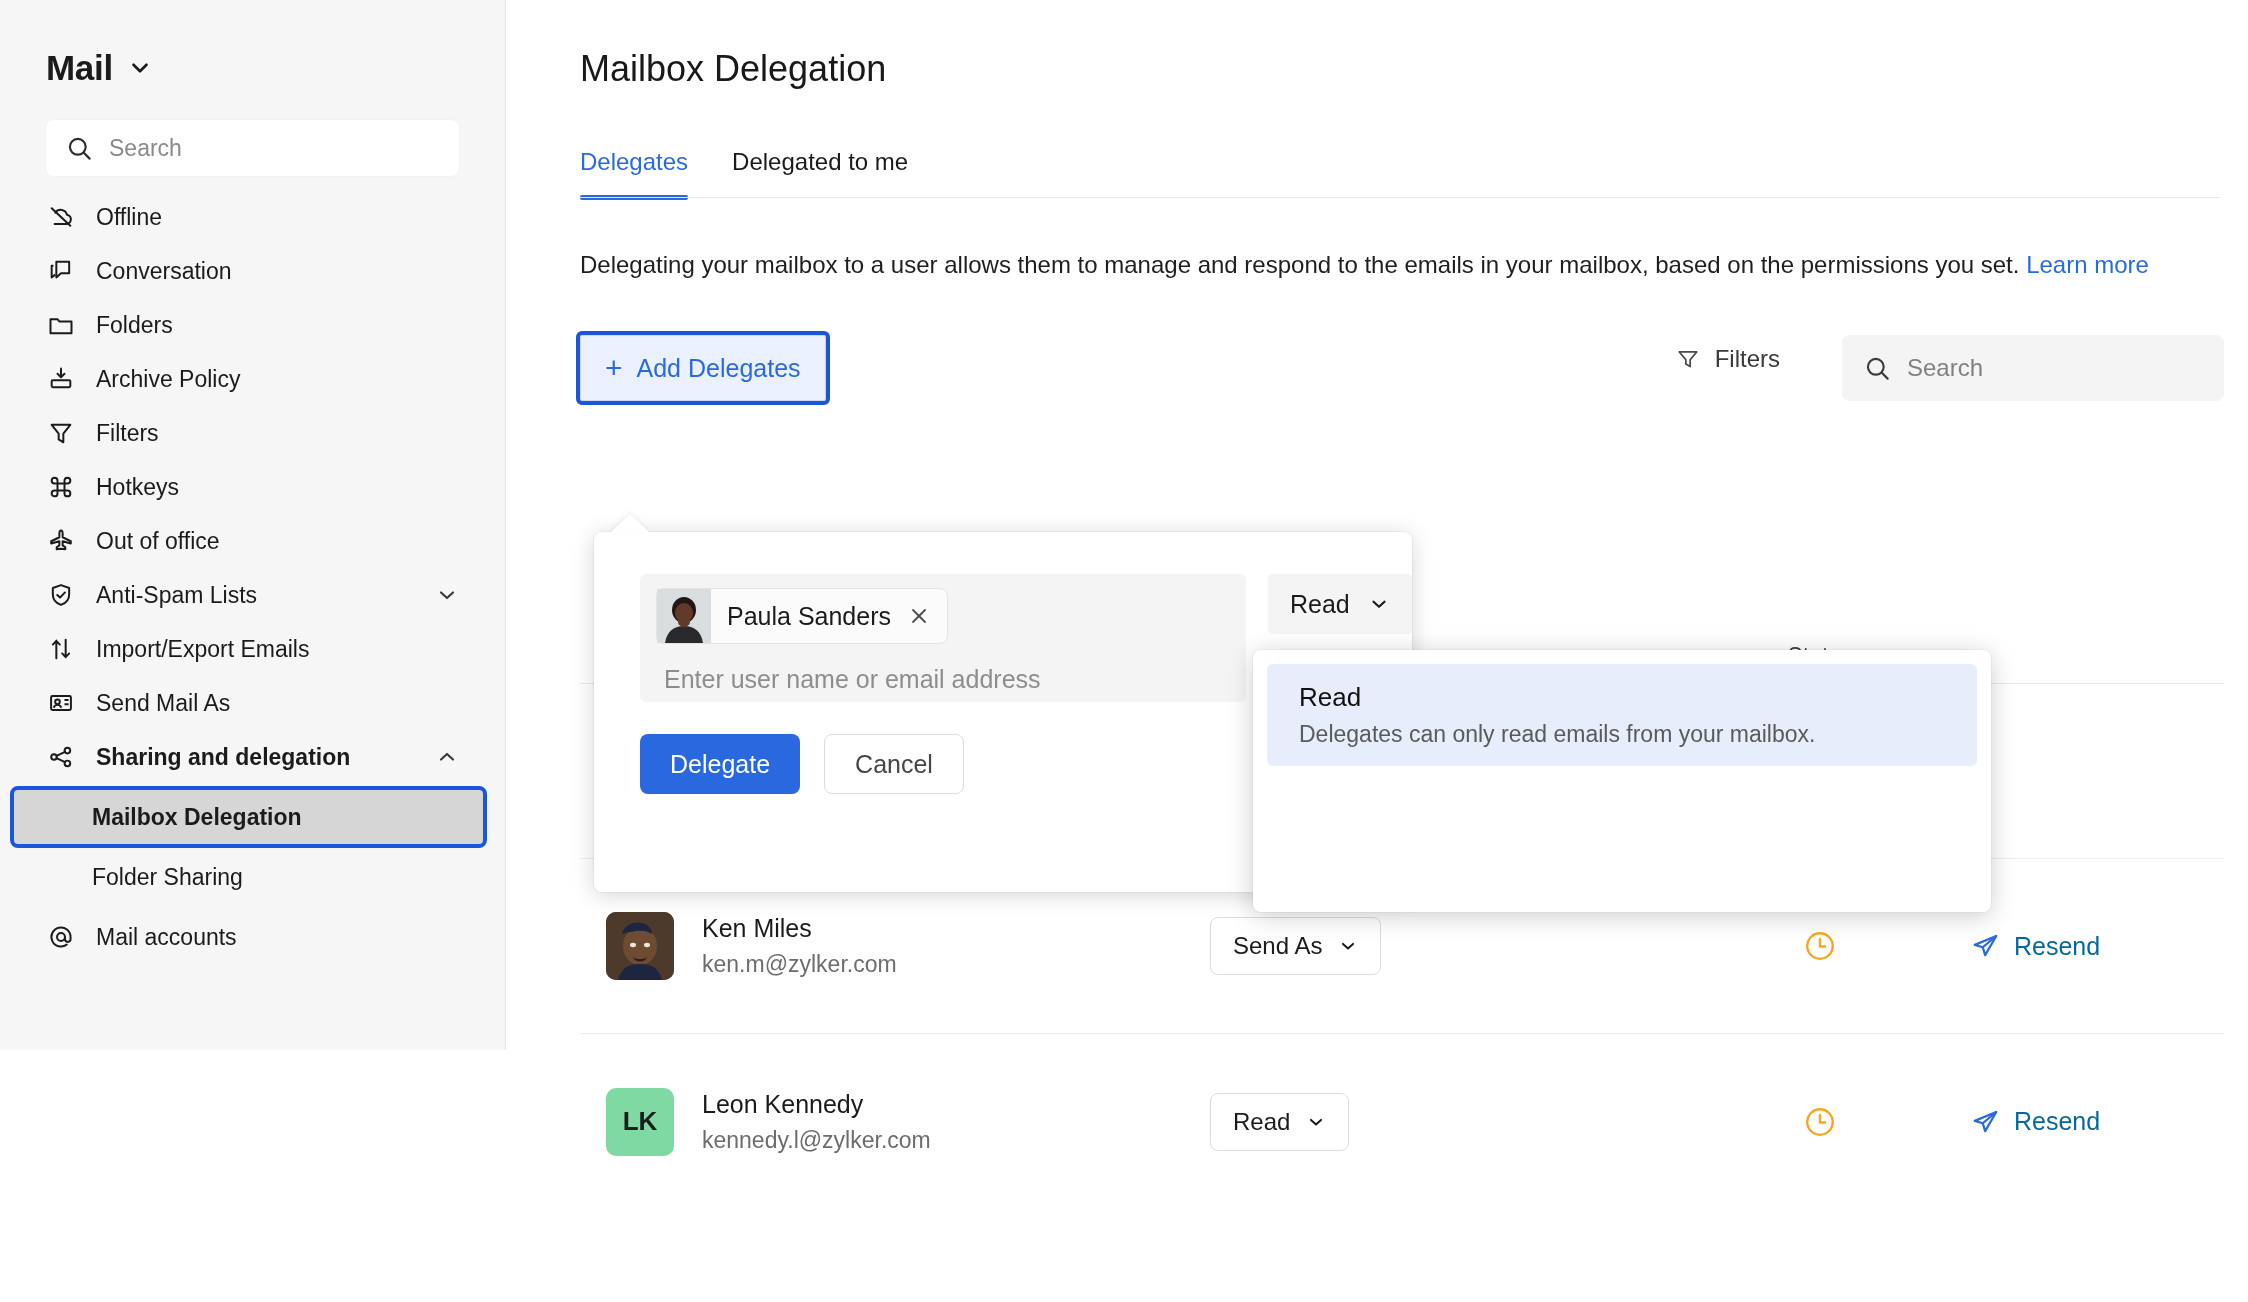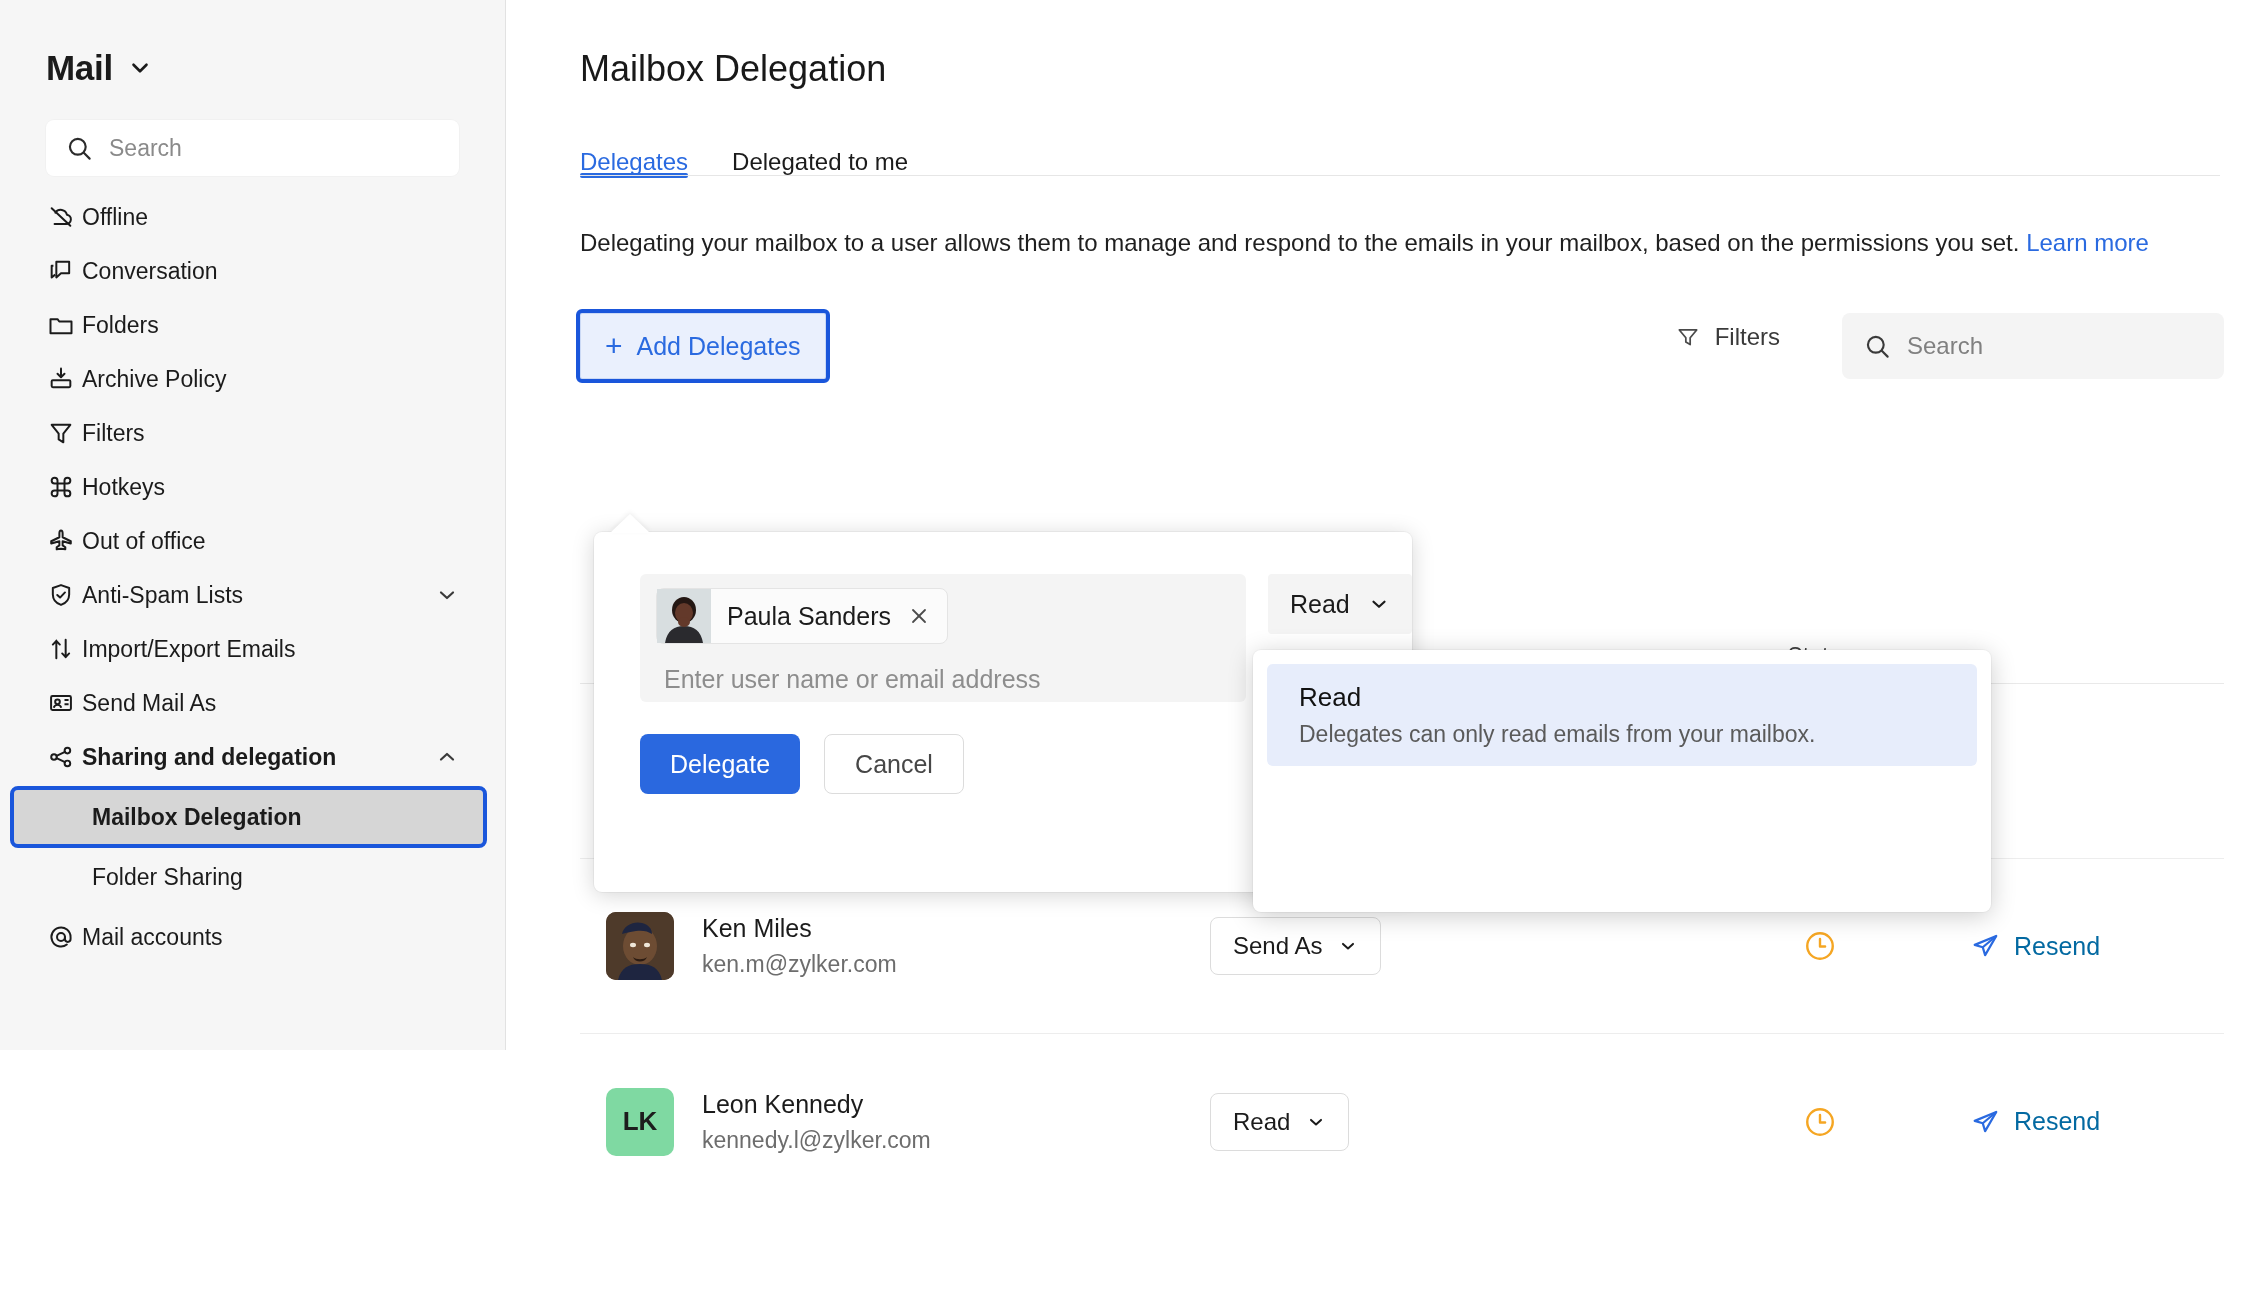--- a/index.html
+++ b/index.html
@@ -37,21 +37,21 @@
     padding: 0 20px;
     box-shadow: 0 0 0 1px rgba(0,0,0,0.02);
   }
   .search-wrap .ph { color: #8a8a8a; font-size: 23px; }
 
   .nav { margin-top: 14px; }
   .nav-item {
     display: flex; align-items: center;
     height: 54px;
     padding: 0 46px 0 46px;
-    gap: 6px;
+    gap: 20px;
     color: #1b1b1b;
     font-size: 23px;
     position: relative;
   }
   .nav-item .ico { width: 30px; display: flex; align-items: center; justify-content: center; flex: 0 0 30px; }
   .nav-item .lbl { flex: 1; }
   .nav-item.group { font-weight: 700; }
   .nav-item .trail { margin-left: auto; display: flex; align-items: center; }
 
   .sub-item {
@@ -81,21 +81,21 @@
   .page-title {
     font-size: 36px; font-weight: 400; color: #191919;
     padding: 48px 0 0 74px;
   }
   .tabs {
     margin: 58px 0 0 74px;
     display: flex; gap: 44px;
     position: relative;
     width: 1640px;
   }
-  .tab { font-size: 24px; color: #1b1b1b; position: relative; }
+  .tab { font-size: 24px; color: #1b1b1b; padding-bottom: 22px; position: relative; }
   .tab.active { color: #2a6ae0; }
   .tab.active::after {
     content: ""; position: absolute; left: 0; right: 0; bottom: -2px;
     height: 5px; background: #2a6ae0; border-radius: 2px;
   }
   .tabs::after {
     content: ""; position: absolute; left: 0; right: 0; bottom: 0;
     height: 1px; background: #e6e6e6;
   }
 

